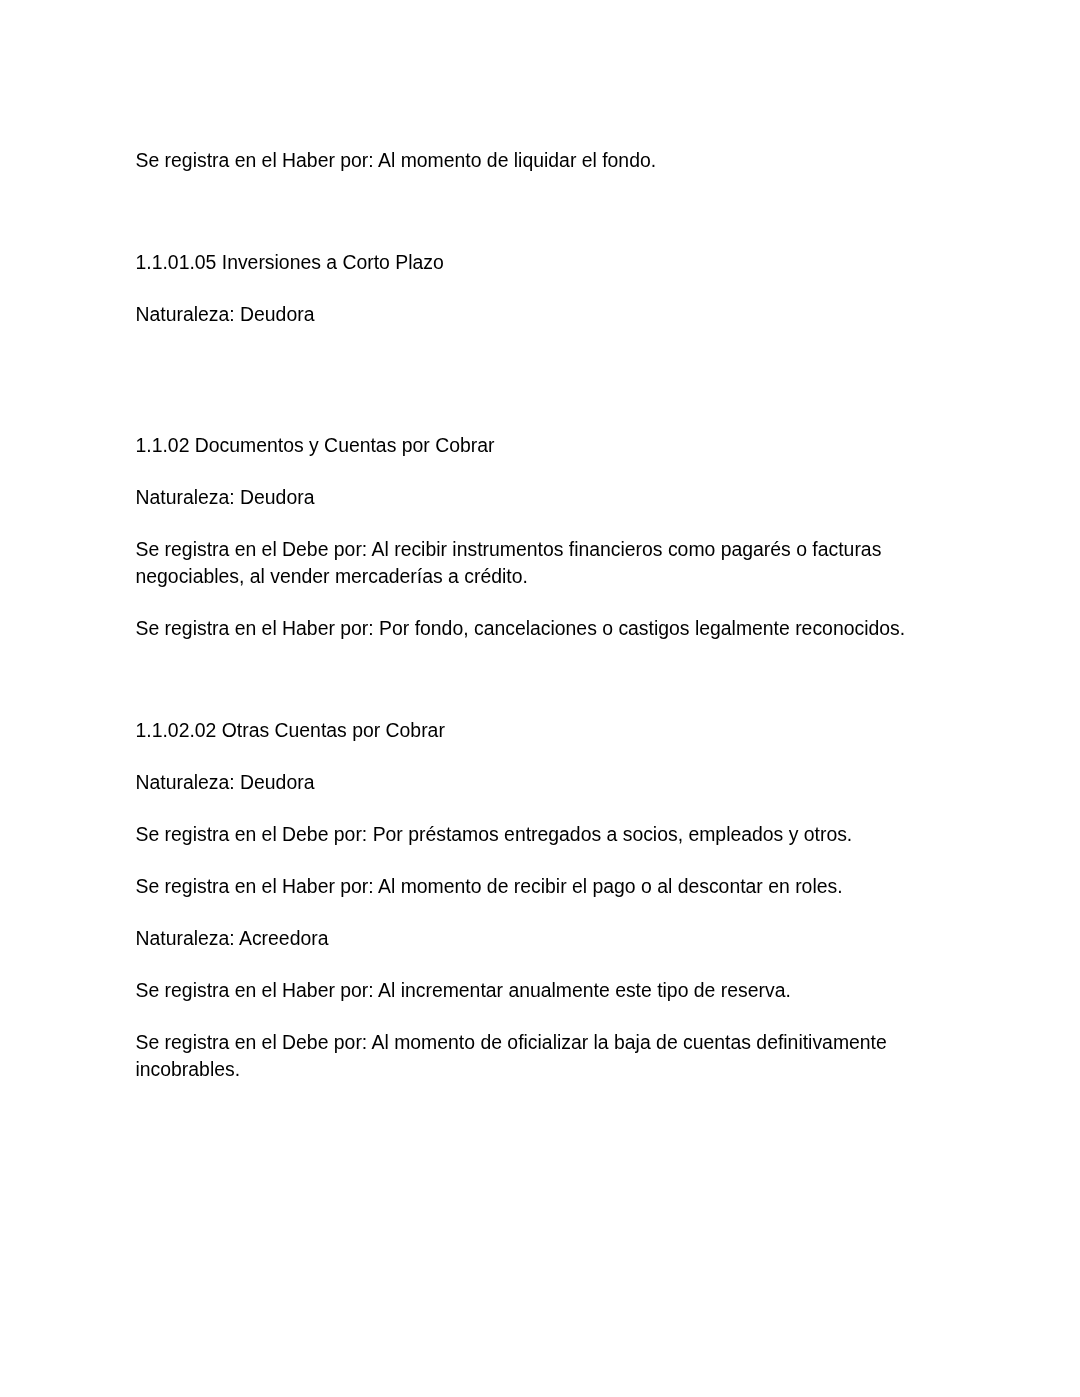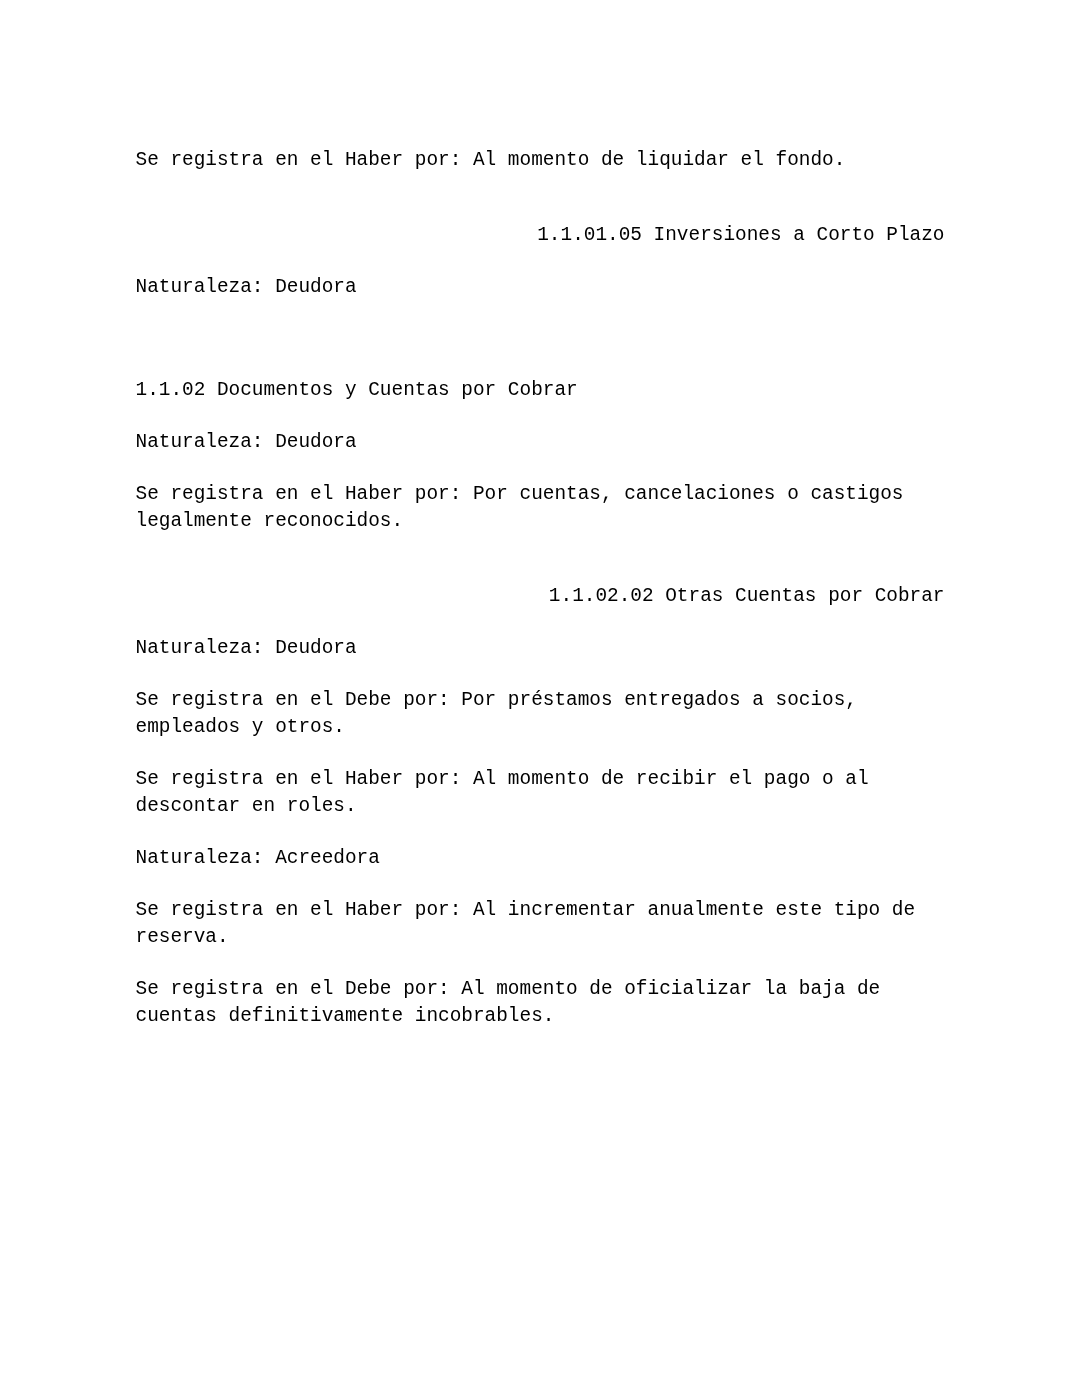--- a/index.html
+++ b/index.html
@@ -10,62 +10,62 @@
   }
   .page {
     position: relative;
     width: 1063px;
     height: 1397px;
     margin: 0 auto;
     background: #ffffff;
     box-sizing: border-box;
     padding: 147px 127px 0 127px;
     overflow: hidden;
-    font-family: Liberation Mono, monospace;
+    font-family: Liberation Sans, sans-serif;
     font-size: 19.4px;
     line-height: 27px;
     color: #000000;
     -webkit-font-smoothing: antialiased;
   }
   .para {
     margin: 0 0 25px 0;
     padding: 0;
     font-weight: 400;
     letter-spacing: 0;
   }
   
   .gap-heading {
-    margin-top: 48px;
-    text-align: right;
+    margin-top: 75px;
   }
   
   .gap-section {
-    margin-top: 76px;
+    margin-top: 104px;
   }
 </style>
 </head>
 <body>
 
 <div class="page">
 
   <p class="para">Se registra en el Haber por: Al momento de liquidar el fondo.</p>
 
   <p class="para gap-heading">1.1.01.05 Inversiones a Corto Plazo</p>
 
   <p class="para">Naturaleza: Deudora</p>
 
 
 
   <p class="para gap-section">1.1.02 Documentos y Cuentas por Cobrar</p>
 
 
   <p class="para">Naturaleza: Deudora</p>
 
+  <p class="para">Se registra en el Debe por: Al recibir instrumentos financieros como pagarés o facturas negociables, al vender mercaderías a crédito.</p>
 
-  <p class="para">Se registra en el Haber por: Por cuentas, cancelaciones o castigos legalmente reconocidos.</p>
+  <p class="para">Se registra en el Haber por: Por fondo, cancelaciones o castigos legalmente reconocidos.</p>
 
   <p class="para gap-heading">1.1.02.02 Otras Cuentas por Cobrar</p>
 
   <p class="para">Naturaleza: Deudora</p>
 
   <p class="para">Se registra en el Debe por: Por préstamos entregados a socios, empleados y otros.</p>
 
   <p class="para">Se registra en el Haber por: Al momento de recibir el pago o al descontar en roles.</p>
 
 

